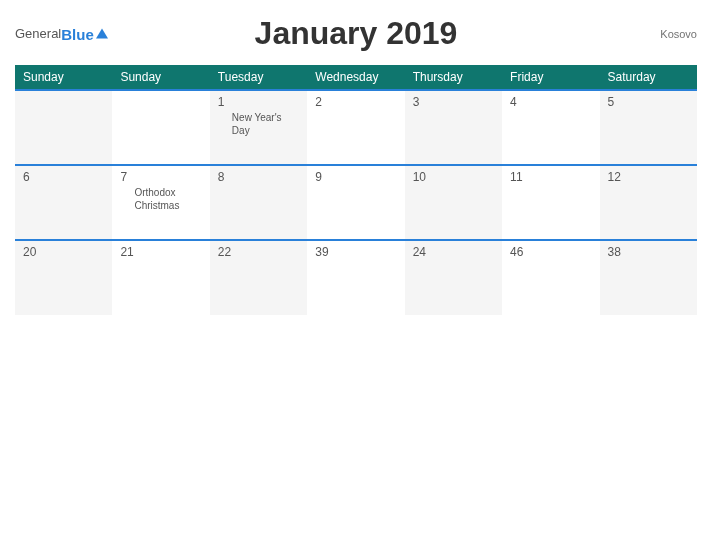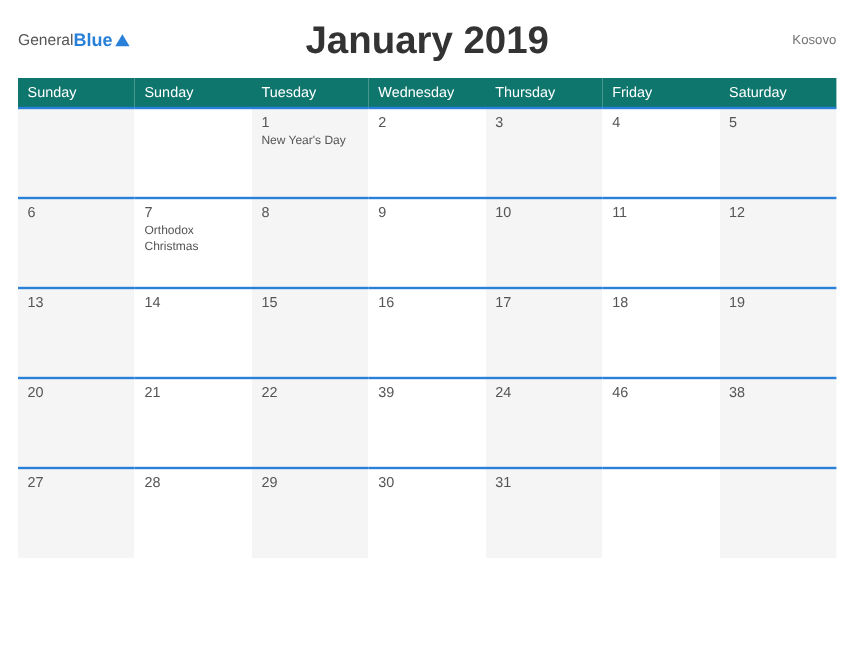--- a/index.html
+++ b/index.html
@@ -103,20 +103,21 @@
     .day-num {
       font-size: 12px;
       color: #555;
       display: block;
       margin-bottom: 2px;
     }
     .holiday-label {
       font-size: 10px;
       color: #555;
       line-height: 1.3;
+      margin-left: 14px;
     }
   </style>
 </head>
 <body>
 
 <div class="calendar-container">
   <div class="header">
     <div class="logo">
       <span class="logo-general">General</span>
       <div class="logo-blue">
@@ -180,78 +181,36 @@
           </td>
           <td>
             <span class="day-num">11</span>
           </td>
           <td>
             <span class="day-num">12</span>
           </td>
         </tr>
         <tr class="week-row">
           <td>
-            <span class="day-num">13</span>
-          </td>
-          <td>
-            <span class="day-num">14</span>
-          </td>
-          <td>
-            <span class="day-num">15</span>
-          </td>
-          <td>
-            <span class="day-num">16</span>
-          </td>
-          <td>
-            <span class="day-num">17</span>
-          </td>
-          <td>
-            <span class="day-num">18</span>
-          </td>
-          <td>
-            <span class="day-num">19</span>
-          </td>
-        </tr>
-        <tr class="week-row">
-          <td>
             <span class="day-num">20</span>
           </td>
           <td>
             <span class="day-num">21</span>
           </td>
           <td>
             <span class="day-num">22</span>
           </td>
           <td>
             <span class="day-num">39</span>
           </td>
           <td>
             <span class="day-num">24</span>
           </td>
           <td>
             <span class="day-num">46</span>
           </td>
           <td>
             <span class="day-num">38</span>
           </td>
-        </tr>
-        <tr class="week-row">
-          <td>
-            <span class="day-num">27</span>
-          </td>
-          <td>
-            <span class="day-num">28</span>
-          </td>
-          <td>
-            <span class="day-num">29</span>
-          </td>
-          <td>
-            <span class="day-num">30</span>
-          </td>
-          <td>
-            <span class="day-num">31</span>
-          </td>
-          <td></td>
-          <td></td>
         </tr>
       </tbody>
   </table>
 </div>
 
 </body></html>

